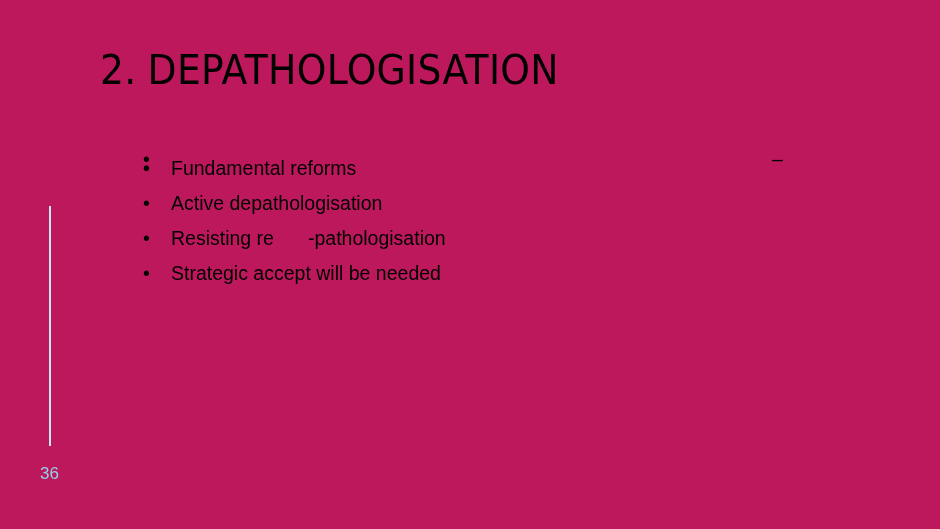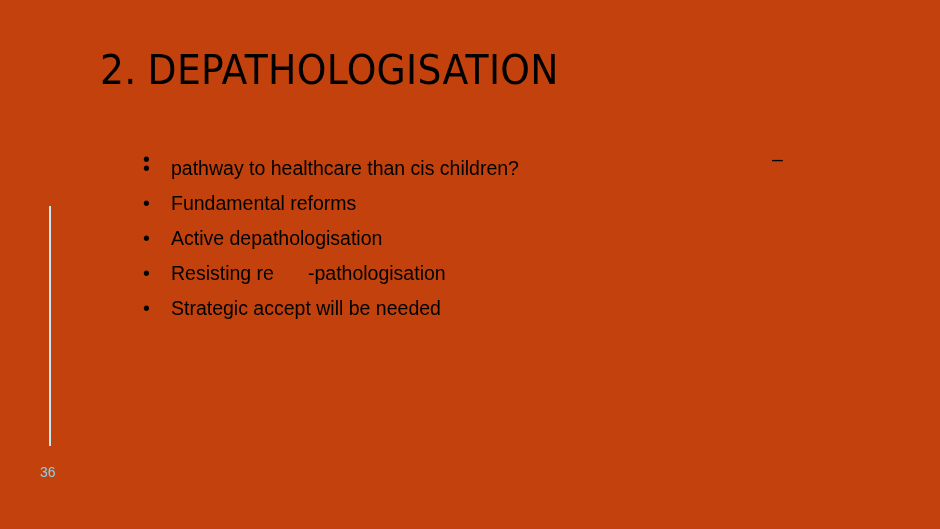--- a/index.html
+++ b/index.html
@@ -12,21 +12,21 @@
       height: 529px;
       position: relative;
       overflow: hidden;
       font-family: "Liberation Sans", "DejaVu Sans", sans-serif;
       color: #000000;
     }
     .slide {
       position: absolute;
       left: 0; top: 0;
       width: 940px; height: 529px;
-      background: #c2410c;
+      background: #be185d;
     }
     .title {
       position: absolute;
       left: 100px;
       top: 44px;
       font-size: 41px;
       line-height: 52px;
       letter-spacing: 0.3px;
       white-space: nowrap;
       font-family: "DejaVu Sans", "Liberation Sans", sans-serif;
@@ -40,21 +40,21 @@
       left: 49px;
       top: 206px;
       width: 2px;
       height: 240px;
       background: #c9e8f1;
     }
     .page-num {
       position: absolute;
       left: 40px;
       top: 464px;
-      font-size: 14px;
+      font-size: 17px;
       color: #8fd0e6;
     }
     .bullets {
       position: absolute;
       left: 143px;
       top: 146px;
       margin: 0;
       padding: 0;
       list-style: none;
       font-size: 19.5px;
@@ -91,21 +91,20 @@
   <div class="accent-line"></div>
   <div class="page-num">36</div>
 
   <ul class="bullets">
     <li>
       <span class="dot">•</span>
       <span class="dash">–</span>
     </li>
     <li>
       <span class="dot">•</span>
-      <span class="line">pathway to healthcare than cis children?</span>
     </li>
     <li>
       <span class="dot">•</span>
       <span class="line">Fundamental reforms</span>
     </li>
     <li>
       <span class="dot">•</span>
       <span class="line">Active depathologisation</span>
     </li>
     <li>

